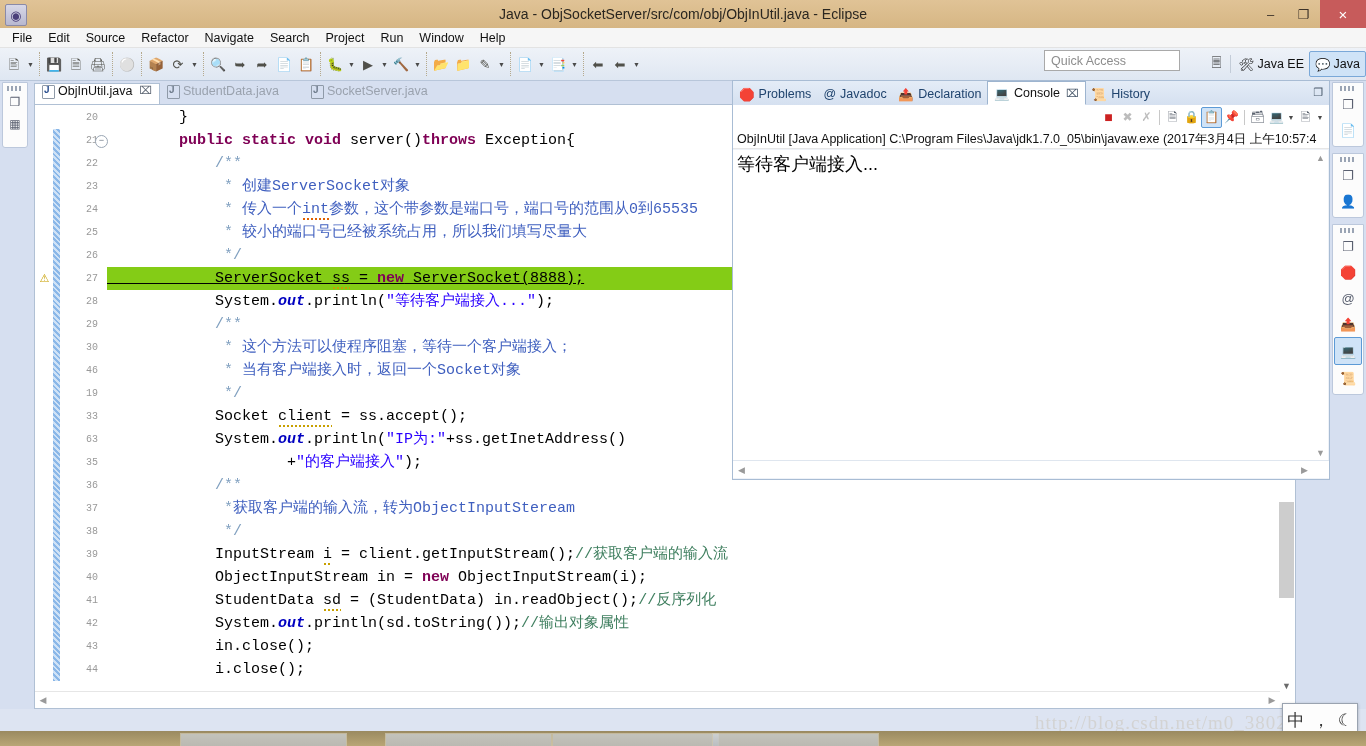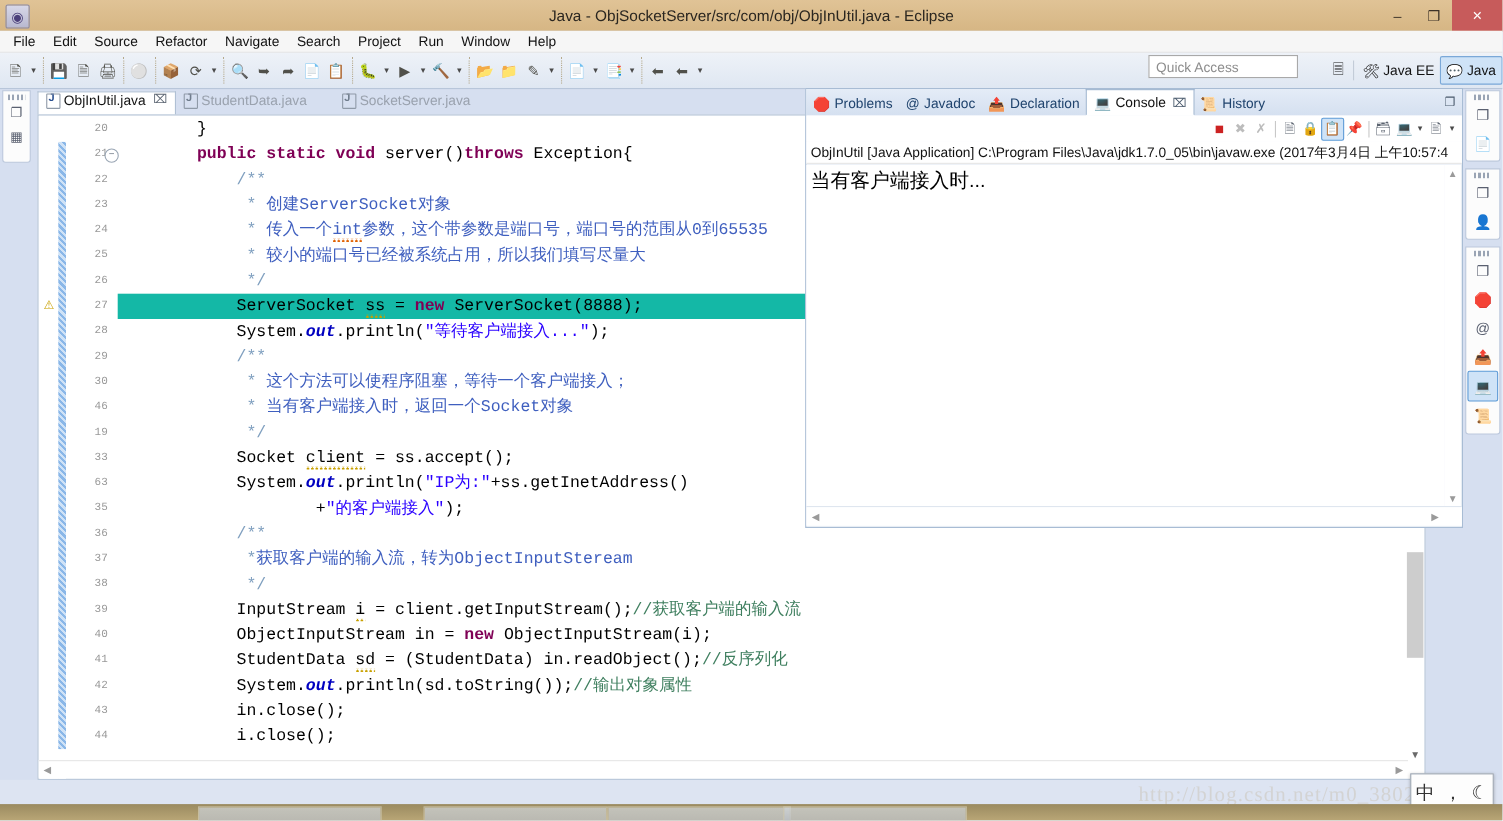--- a/index.html
+++ b/index.html
@@ -97,21 +97,21 @@
   #gutter-marker{position:absolute;left:1px;top:1px;width:17px;height:603px;background:#fff;}
   #gutter-change{position:absolute;left:18px;top:1px;width:7px;height:603px;background:#fff;}
   .change-bar{position:absolute;left:0;width:7px;
     background:repeating-linear-gradient(45deg,#8ab7e8 0 2px,#cfe2f6 2px 4px);}
   #linenums{position:absolute;left:25px;top:1px;width:42px;height:603px;
     font-family:"Liberation Mono", monospace;font-size:10px;color:#999;text-align:right;
     padding-right:4px;box-sizing:border-box;}
   #codearea{position:absolute;left:72px;top:1px;right:0;height:603px;
     font-family:"Liberation Mono", monospace;font-size:15px;color:#000;white-space:pre;}
   .cl{height:23px;line-height:23px;}
-  .hl-line{background:#14b8a6;}
+  .hl-line{background:#84cc16;text-decoration:underline;}
   .ln{height:23px;line-height:23px;}
   .fold{position:absolute;left:60px;width:11px;height:11px;border:1px solid #9aa6b4;border-radius:50%;
     background:#fff;color:#6a7583;font-size:9px;line-height:9px;text-align:center;}
   .kw{color:#7f0055;font-weight:bold;}
   .cmt{color:#3f7f5f;}
   .jdoc{color:#3f5fbf;}
   .jdoc-b{color:#7f9fbf;}
   .str{color:#2a00ff;}
   .fld{color:#0000c0;font-weight:bold;font-style:italic;}
   .sq{border-bottom:2px solid transparent;
@@ -393,21 +393,21 @@
     <div class="cbtn">📌</div>
     <div class="c-sep"></div>
     <div class="cbtn">🗃</div>
     <div class="cbtn">💻</div>
     <div class="c-arrow">▼</div>
     <div class="cbtn">🖹</div>
     <div class="c-arrow">▼</div>
   </div>
 
   <div id="console-head">ObjInUtil [Java Application] C:\Program Files\Java\jdk1.7.0_05\bin\javaw.exe (2017年3月4日 上午10:57:4</div>
-  <div id="console-out">当有客户端接入时...</div>
+  <div id="console-out">等待客户端接入...</div>
 
   <div id="con-vscroll">
     <div id="con-vup">▲</div>
     <div id="con-vdown">▼</div>
   </div>
   <div id="con-hscroll">
     <div id="con-hleft">◀</div>
     <div id="con-hright">▶</div>
   </div>
 </div>

